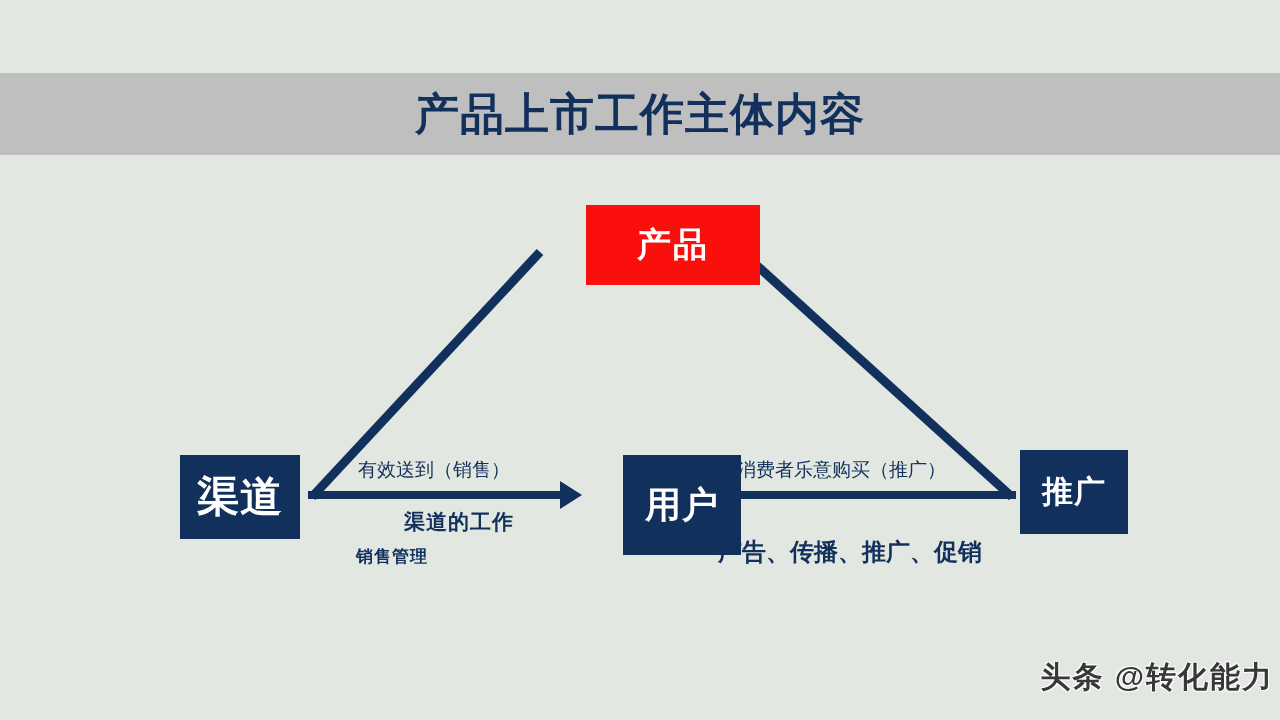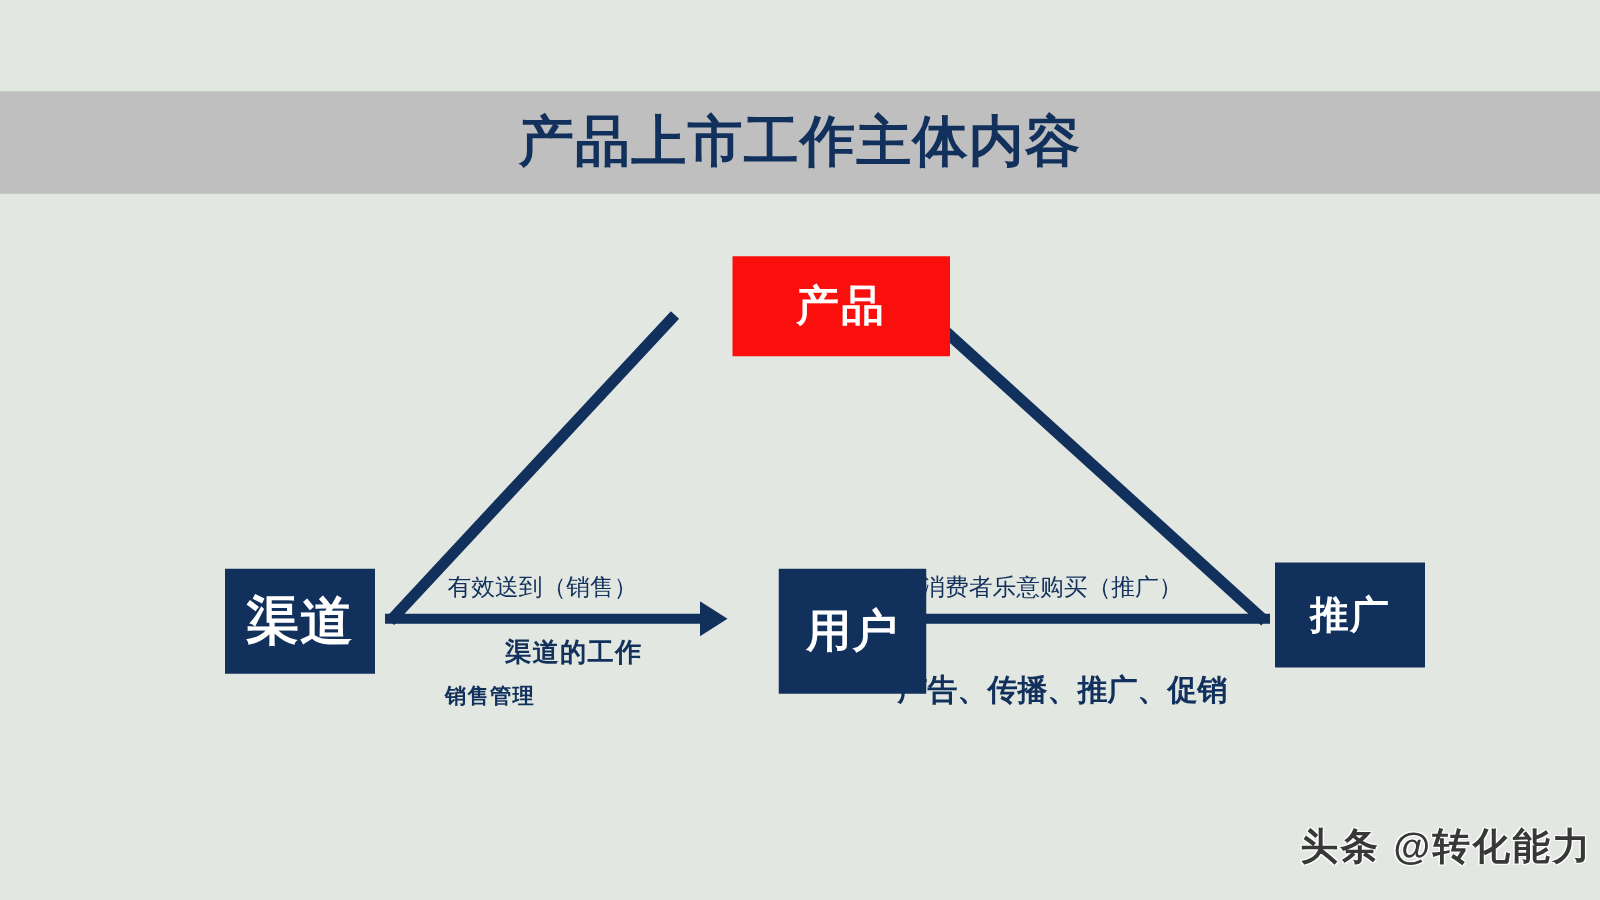--- a/index.html
+++ b/index.html
@@ -87,21 +87,21 @@
     width: 118px;
     height: 100px;
     background: #12305c;
     font-size: 36px;
     letter-spacing: 1px;
     margin-left: 41px;
   }
   #node-promotion {
     left: 1020px;
     top: 450px;
-    width: 120px;
+    width: 108px;
     height: 84px;
     background: #12305c;
     font-size: 31px;
     letter-spacing: 1px;
   }
   
   .caption {
     position: absolute;
     color: #12305c;
     white-space: nowrap;

